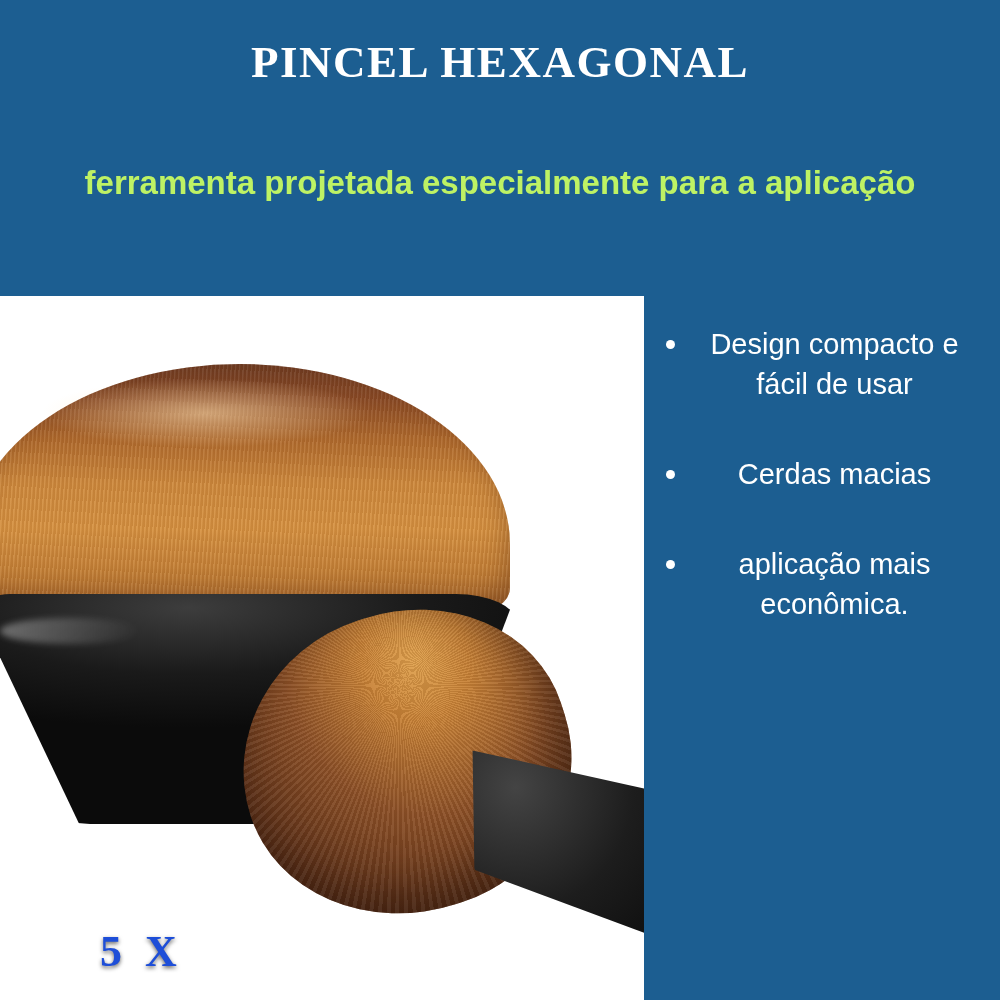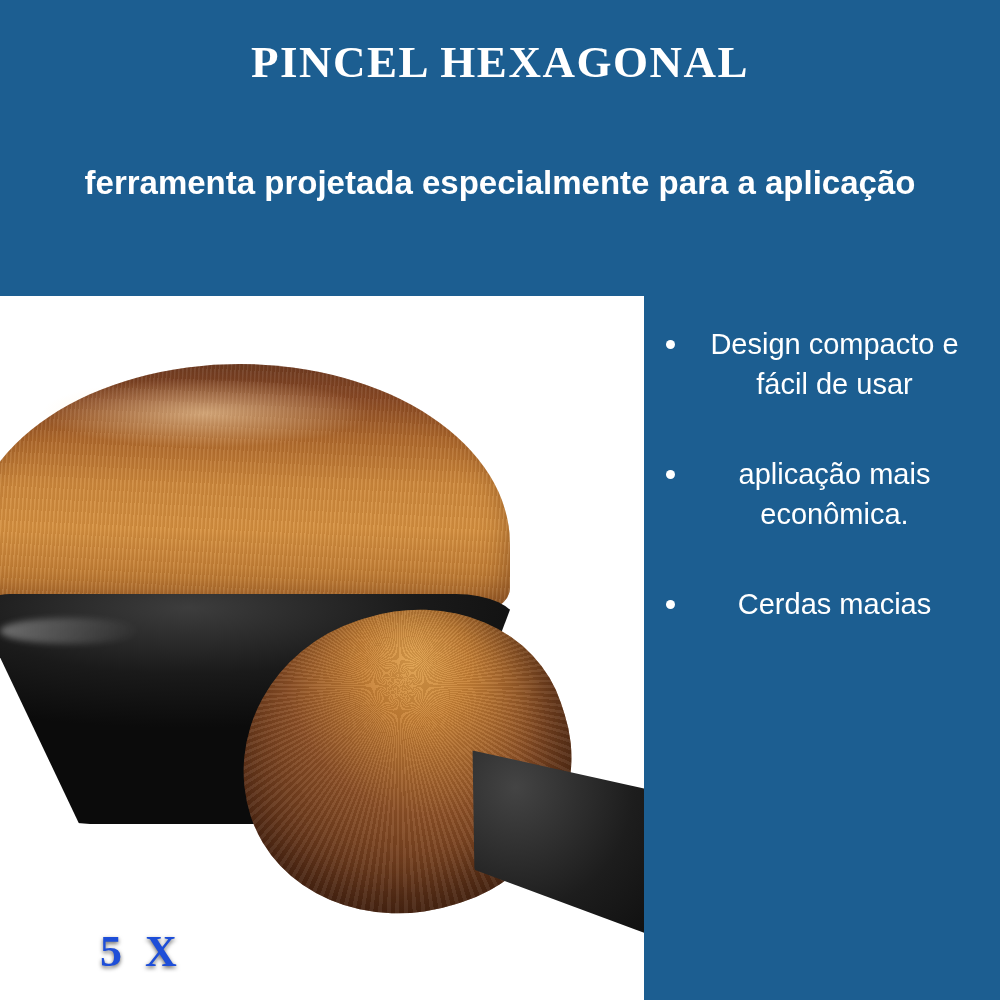--- a/index.html
+++ b/index.html
@@ -41,21 +41,21 @@
     font-weight: bold;
     font-size: 45px;
     letter-spacing: 1.5px;
   }
   .subtitle {
     position: absolute;
     left: 50px;
     top: 158px;
     width: 900px;
     text-align: center;
-    color: #ffffff;
+    color: #bef264;
     font-family: "Liberation Sans", sans-serif;
     font-weight: bold;
     font-size: 33px;
     line-height: 50px;
   }
   
   .photo {
     position: absolute;
     left: 0;
     top: 296px;
@@ -248,25 +248,25 @@
     <div class="badge-5x">5 X</div>
   </div>
 
   <div class="bullets">
 
     <div class="bullet-row b1">
       <span class="bullet-dot"></span>
       <span class="bullet-text">Design compacto e fácil de usar</span>
     </div>
 
+    <div class="bullet-row b2">
+      <span class="bullet-dot"></span>
+      <span class="bullet-text">Cerdas macias</span>
+    </div>
+
     <div class="bullet-row b3">
       <span class="bullet-dot"></span>
       <span class="bullet-text">aplicação mais econômica.</span>
     </div>
 
-    <div class="bullet-row b2">
-      <span class="bullet-dot"></span>
-      <span class="bullet-text">Cerdas macias</span>
-    </div>
-
   </div>
 
 </div>
 
 </body></html>

